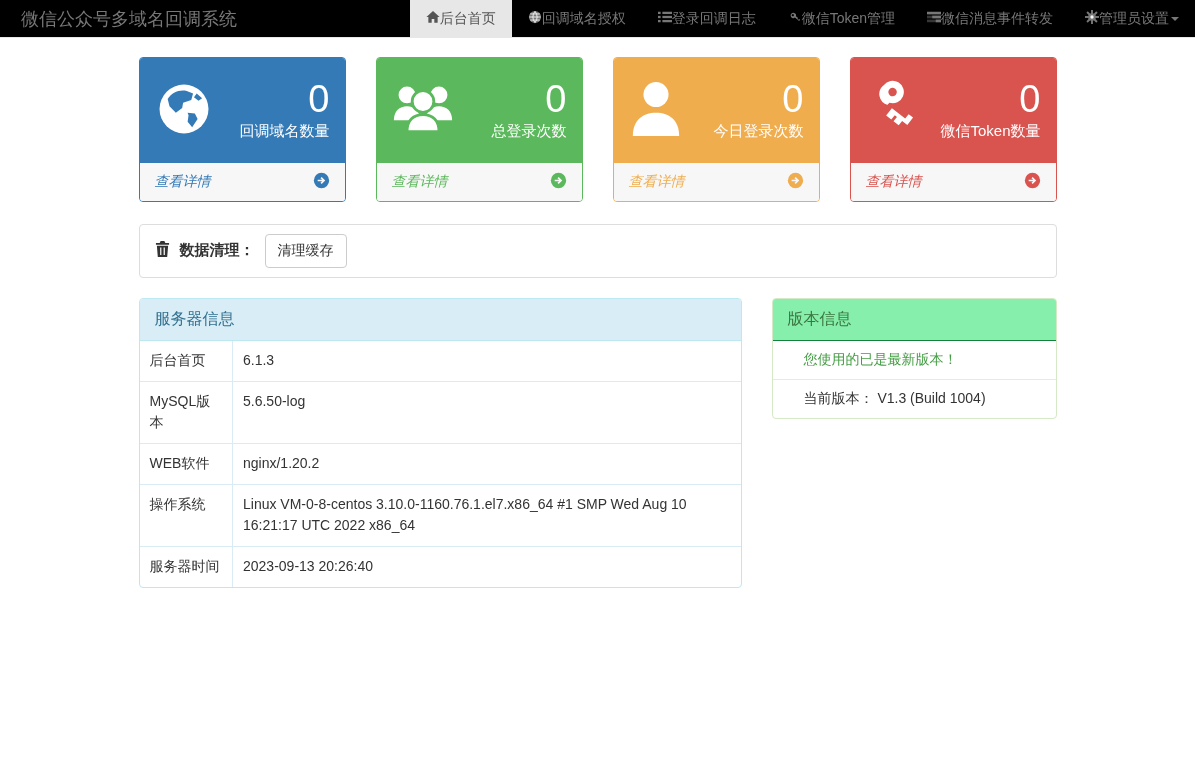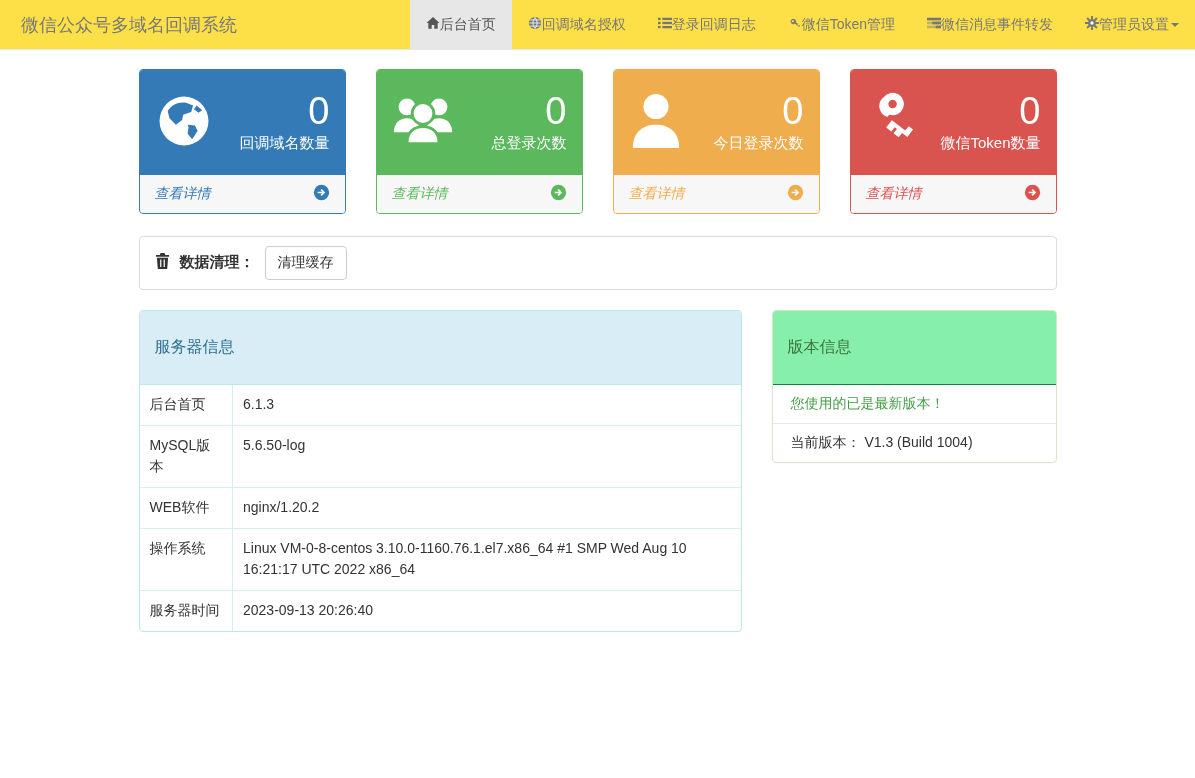--- a/index.html
+++ b/index.html
@@ -5,22 +5,22 @@
   * { box-sizing: border-box; margin: 0; padding: 0; }
   html, body { width: 1195px; height: 778px; }
   body {
     font-family: "Liberation Sans", "DejaVu Sans", sans-serif;
     background: #fff;
     color: #333;
     font-size: 14px;
   }
   
   .navbar {
-    height: 50px;
-    background: #fde047;
+    height: 38px;
+    background: #000000;
     border-bottom: 1px solid #e7e7e7;
     display: flex;
     align-items: stretch;
   }
   .brand {
     display: flex; align-items: center;
     padding: 0 15px; margin-left: 6px;
     font-size: 18px; color: #777;
     text-decoration: none; cursor: pointer;
   }
@@ -74,28 +74,28 @@
     display: inline-block; padding: 6px 12px; font-size: 14px;
     border-radius: 4px; cursor: pointer; line-height: 1.42; border: 1px solid transparent;
   }
   .btn-danger { background: #d9534f; border-color: #d43f3a; color: #fff; }
   .btn-default { background: #fff; border-color: #ccc; color: #333; }
   
   .row-main { display: flex; gap: 30px; margin-top: 20px; align-items: flex-start; }
   .panel { border-radius: 4px; overflow: hidden; }
   .panel-server { flex: 0 0 603px; border: 1px solid #bce8f1; }
   .panel-version { flex: 0 0 285px; border: 1px solid #d6e9c6; }
-  .panel-heading { padding: 26px 15px; font-size: 16px; font-family: Liberation Serif, serif; }
+  .panel-heading { padding: 10px 15px; font-size: 16px; font-family: Liberation Serif, serif; }
   .heading-info { background: #d9edf7; color: #31708f; border-bottom: 1px solid #bce8f1; }
   .heading-success { background: #86efac; color: #3c763e; border-bottom: 1px solid #15803d; }
   .server-table { width: 100%; border-collapse: collapse; font-size: 14px; }
   .server-table td { padding: 9px 10px; vertical-align: top; line-height: 1.55; }
   .server-table tr + tr td { border-top: 1px solid #d9ecf5; }
   .server-table td.k { width: 93px; border-right: 1px solid #d9ecf5; color: #333; }
-  .version-row { padding: 10px 18px; font-size: 14px; }
+  .version-row { padding: 10px 31px; font-size: 14px; }
   .version-latest { color: #449d44; border-bottom: 1px solid #e8e8e8; }
   .version-current { color: #333; }
 </style>
 </head>
 <body>
 
 <div class="navbar">
   <a class="brand">微信公众号多域名回调系统</a>
   <div class="nav">
     <a class="nav-item active">

